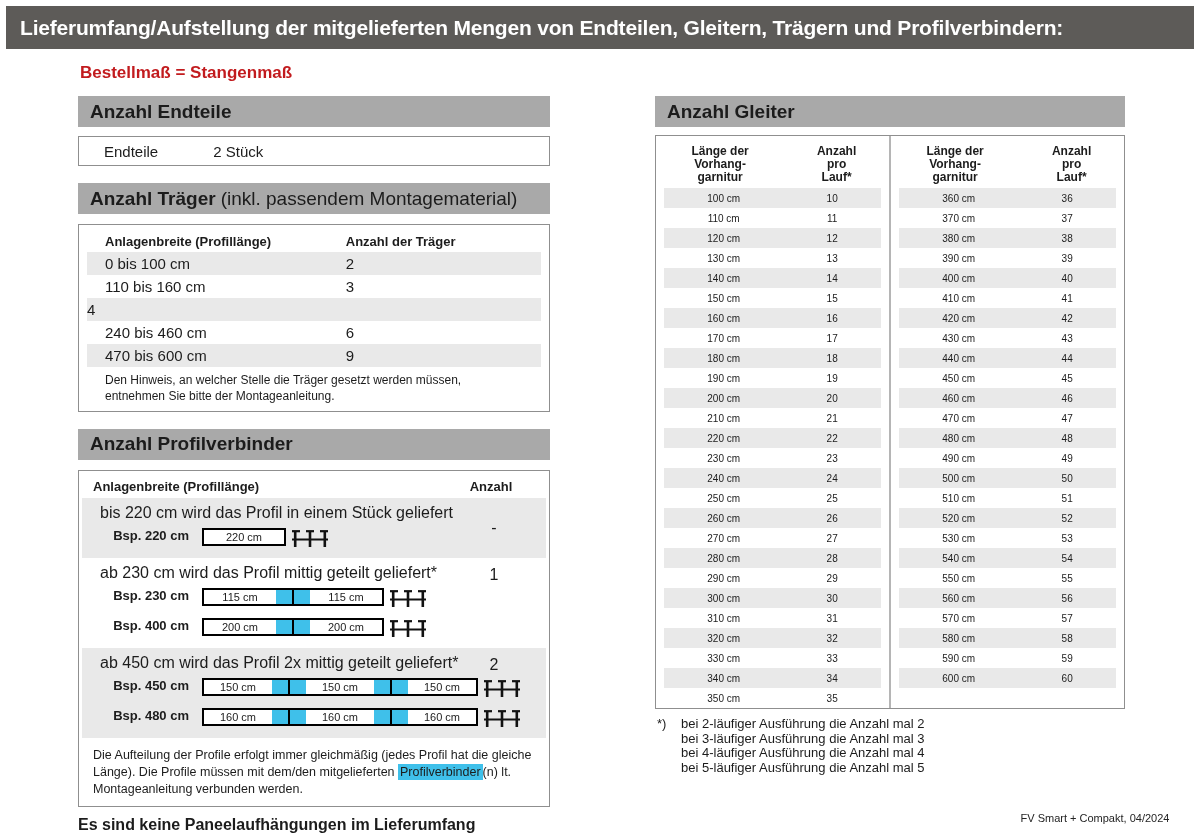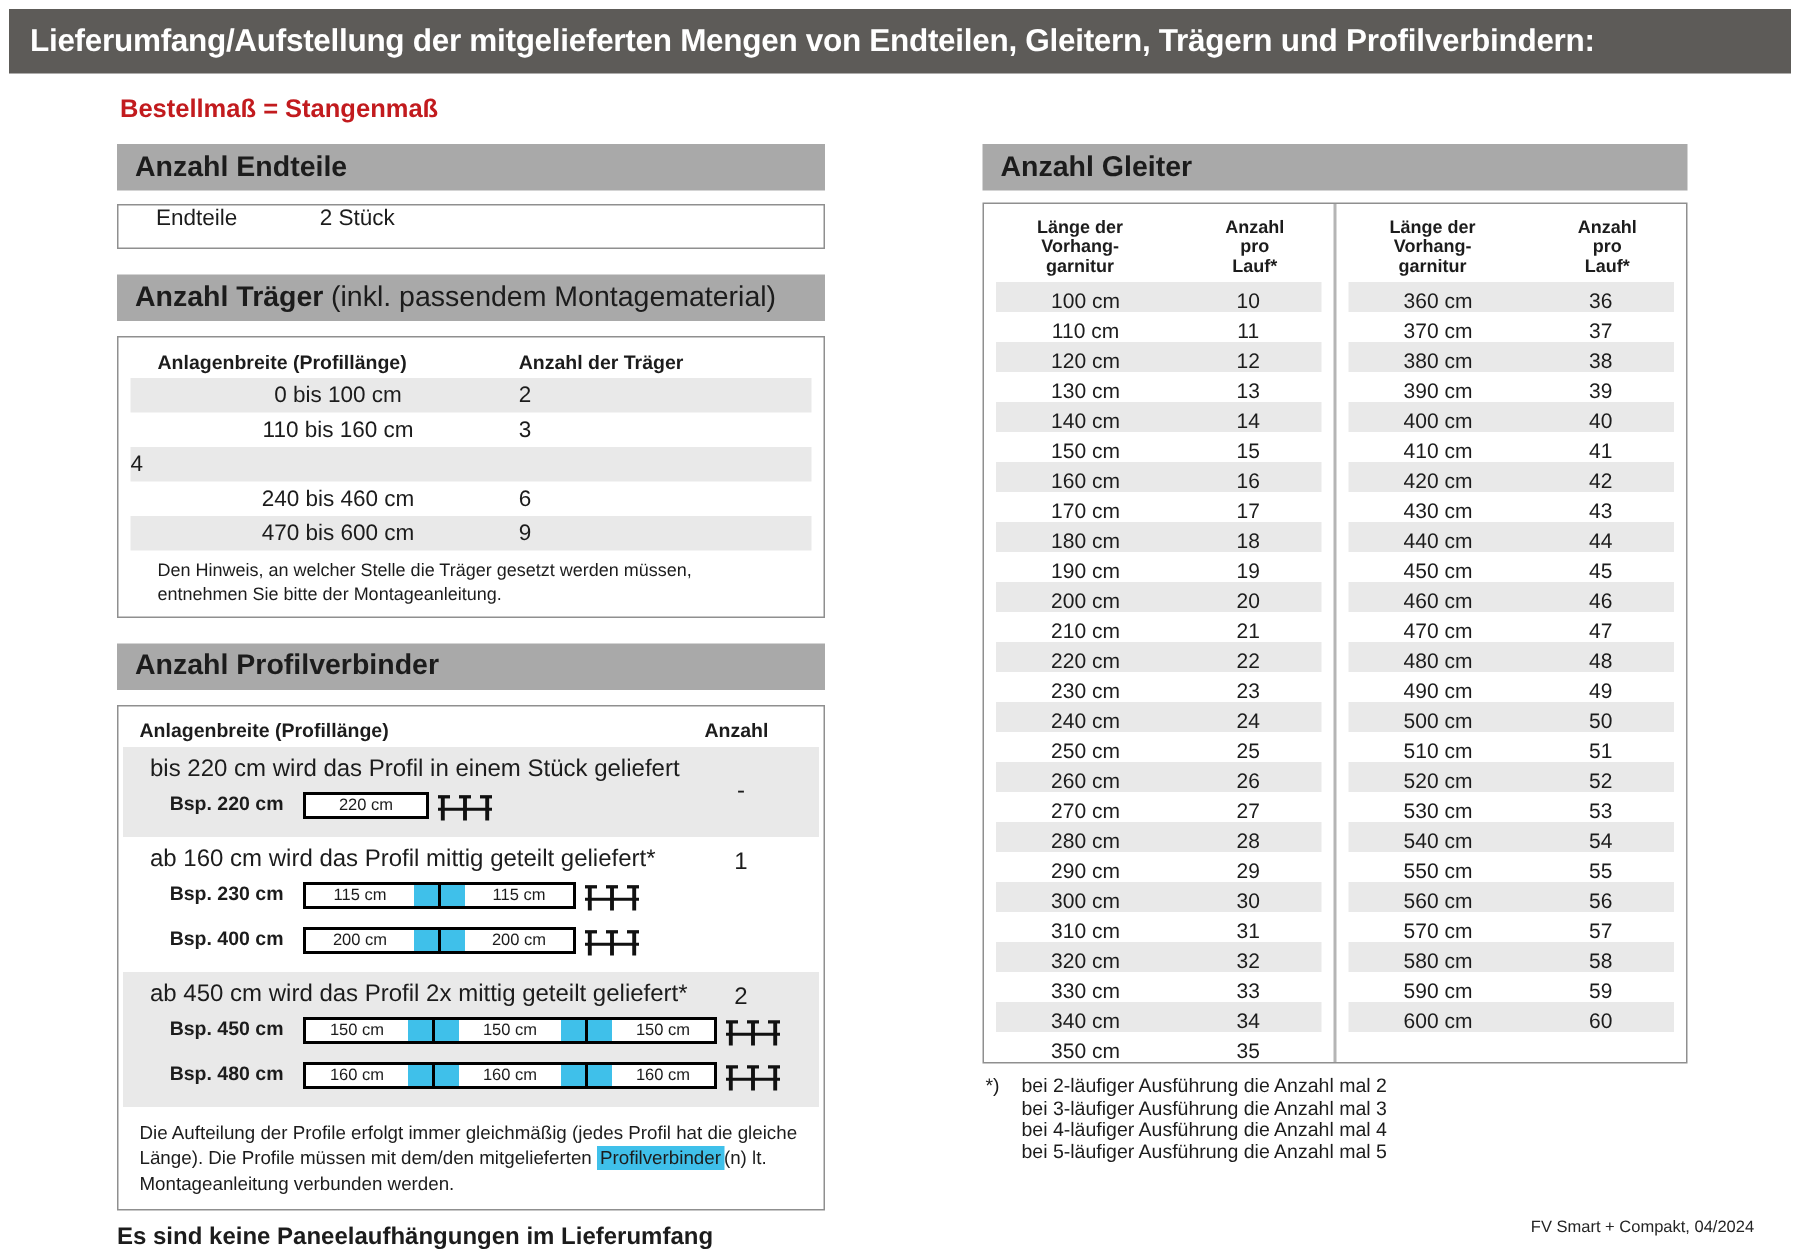--- a/index.html
+++ b/index.html
@@ -25,31 +25,31 @@
   .col-left{position:absolute;left:78px;top:96px;width:472px;}
   .col-right{position:absolute;left:655px;top:96px;width:470px;}
   .sec-hdr{
     background:var(--hdr);height:31px;display:flex;align-items:center;
     padding-left:12px;font-size:19px;
   }
   .sec-hdr b{font-weight:bold;}
   .sec-hdr span.normal{font-weight:normal;margin-left:5px;}
   .box{background:#fff;border:1px solid var(--border);}
   
-  .endteile-box{margin-top:9px;height:30px;display:flex;align-items:flex-start;font-size:15px;}
+  .endteile-box{margin-top:9px;height:30px;display:flex;align-items:center;font-size:15px;}
   .endteile-box .lab{margin-left:25px;}
   .endteile-box .val{margin-left:55px;}
   .gap17{height:17px;}
   
   .traeger-box{margin-top:10px;padding:5px 8px 4px;}
   .t-hdr{display:flex;font-weight:bold;font-size:13px;height:22px;align-items:center;}
   .t-hdr .c1{flex:0 0 57%;padding-left:18px;}
   .t-hdr .c2{flex:1;}
   .t-row{display:flex;height:23px;align-items:center;font-size:15px;}
-  .t-row .c1{flex:0 0 57%;padding-left:18px;text-align:center;}
+  .t-row .c1{flex:0 0 57%;padding-left:18px;}
   .t-row .c2{flex:1;}
   .stripe{background:var(--stripe);}
   .t-note{font-size:12px;line-height:1.33;padding:6px 30px 2px 18px;}
   
   .pv-box{margin-top:10px;padding:5px 0 0;}
   .pv-hdr{display:flex;font-weight:bold;font-size:13px;height:22px;align-items:center;position:relative;}
   .pv-hdr .c1{padding-left:14px;}
   .pv-hdr .c2{position:absolute;left:372px;width:80px;text-align:center;}
   .pv-group{position:relative;margin:0 3px;padding:6px 0 4px;}
   .pv-group.gray{background:var(--stripe);}
@@ -66,21 +66,21 @@
   .pv-note{font-size:12.5px;line-height:1.35;padding:9px 16px 8px 14px;}
   .pv-note .hl{background:var(--blue);padding:1px 2px;}
   .no-panel{margin-top:9px;font-weight:bold;font-size:16px;}
   
   .gleiter-box{margin-top:8px;height:574px;display:flex;}
   .g-half{flex:1;display:flex;flex-direction:column;}
   .g-half.right{border-left:2px solid #b5b5b5;}
   .g-hdr{display:flex;padding-top:9px;height:52px;font-weight:bold;font-size:12px;line-height:13px;text-align:center;}
   .g-hdr .c1{flex:0 0 55%;}
   .g-hdr .c2{flex:1;}
-  .g-row{display:flex;height:20px;align-items:flex-end;font-size:14px;margin:0 8px;}
+  .g-row{display:flex;height:20px;align-items:center;font-size:10px;margin:0 8px;}
   .g-row .c1{flex:0 0 55%;text-align:center;}
   .g-row .c2{flex:1;text-align:center;}
   
   .g-footnote{position:relative;margin-top:8px;padding-left:26px;font-size:13px;line-height:14.6px;}
   .g-footnote .marker{position:absolute;left:2px;top:0;}
   
   .footer{position:absolute;left:1000px;top:812px;width:190px;text-align:center;font-size:11px;color:#242424;}
 </style>
 </head>
 <body>
@@ -162,21 +162,21 @@
         <line x1="32.8" y1="3" x2="32.8" y2="19" stroke-width="2.6"></line>
         <line x1="0" y1="3.2" x2="8" y2="3.2" stroke-width="2.2"></line>
         <line x1="14" y1="3.2" x2="22" y2="3.2" stroke-width="2.2"></line>
         <line x1="28" y1="3.2" x2="36" y2="3.2" stroke-width="2.2"></line>
       </g>
     </svg>
   </span>
 </div>
         </div>
         <div class="pv-group">
-          <div class="pv-text">ab 160 cm wird das Profil mittig geteilt geliefert*</div>
+          <div class="pv-text">ab 230 cm wird das Profil mittig geteilt geliefert*</div>
           <div class="pv-anzahl">1</div>
           <div class="pv-example">
             <span class="pv-label">Bsp. 230 cm</span>
             <span class="pv-bar">
               <span class="pv-seg" style="width: 72px;">115 cm</span>
               <span class="pv-conn"></span>
               <span class="pv-seg" style="width: 72px;">115 cm</span>
             </span>
   <span class="pv-icon">
     <svg width="36" height="22" viewBox="0 0 36 22">

